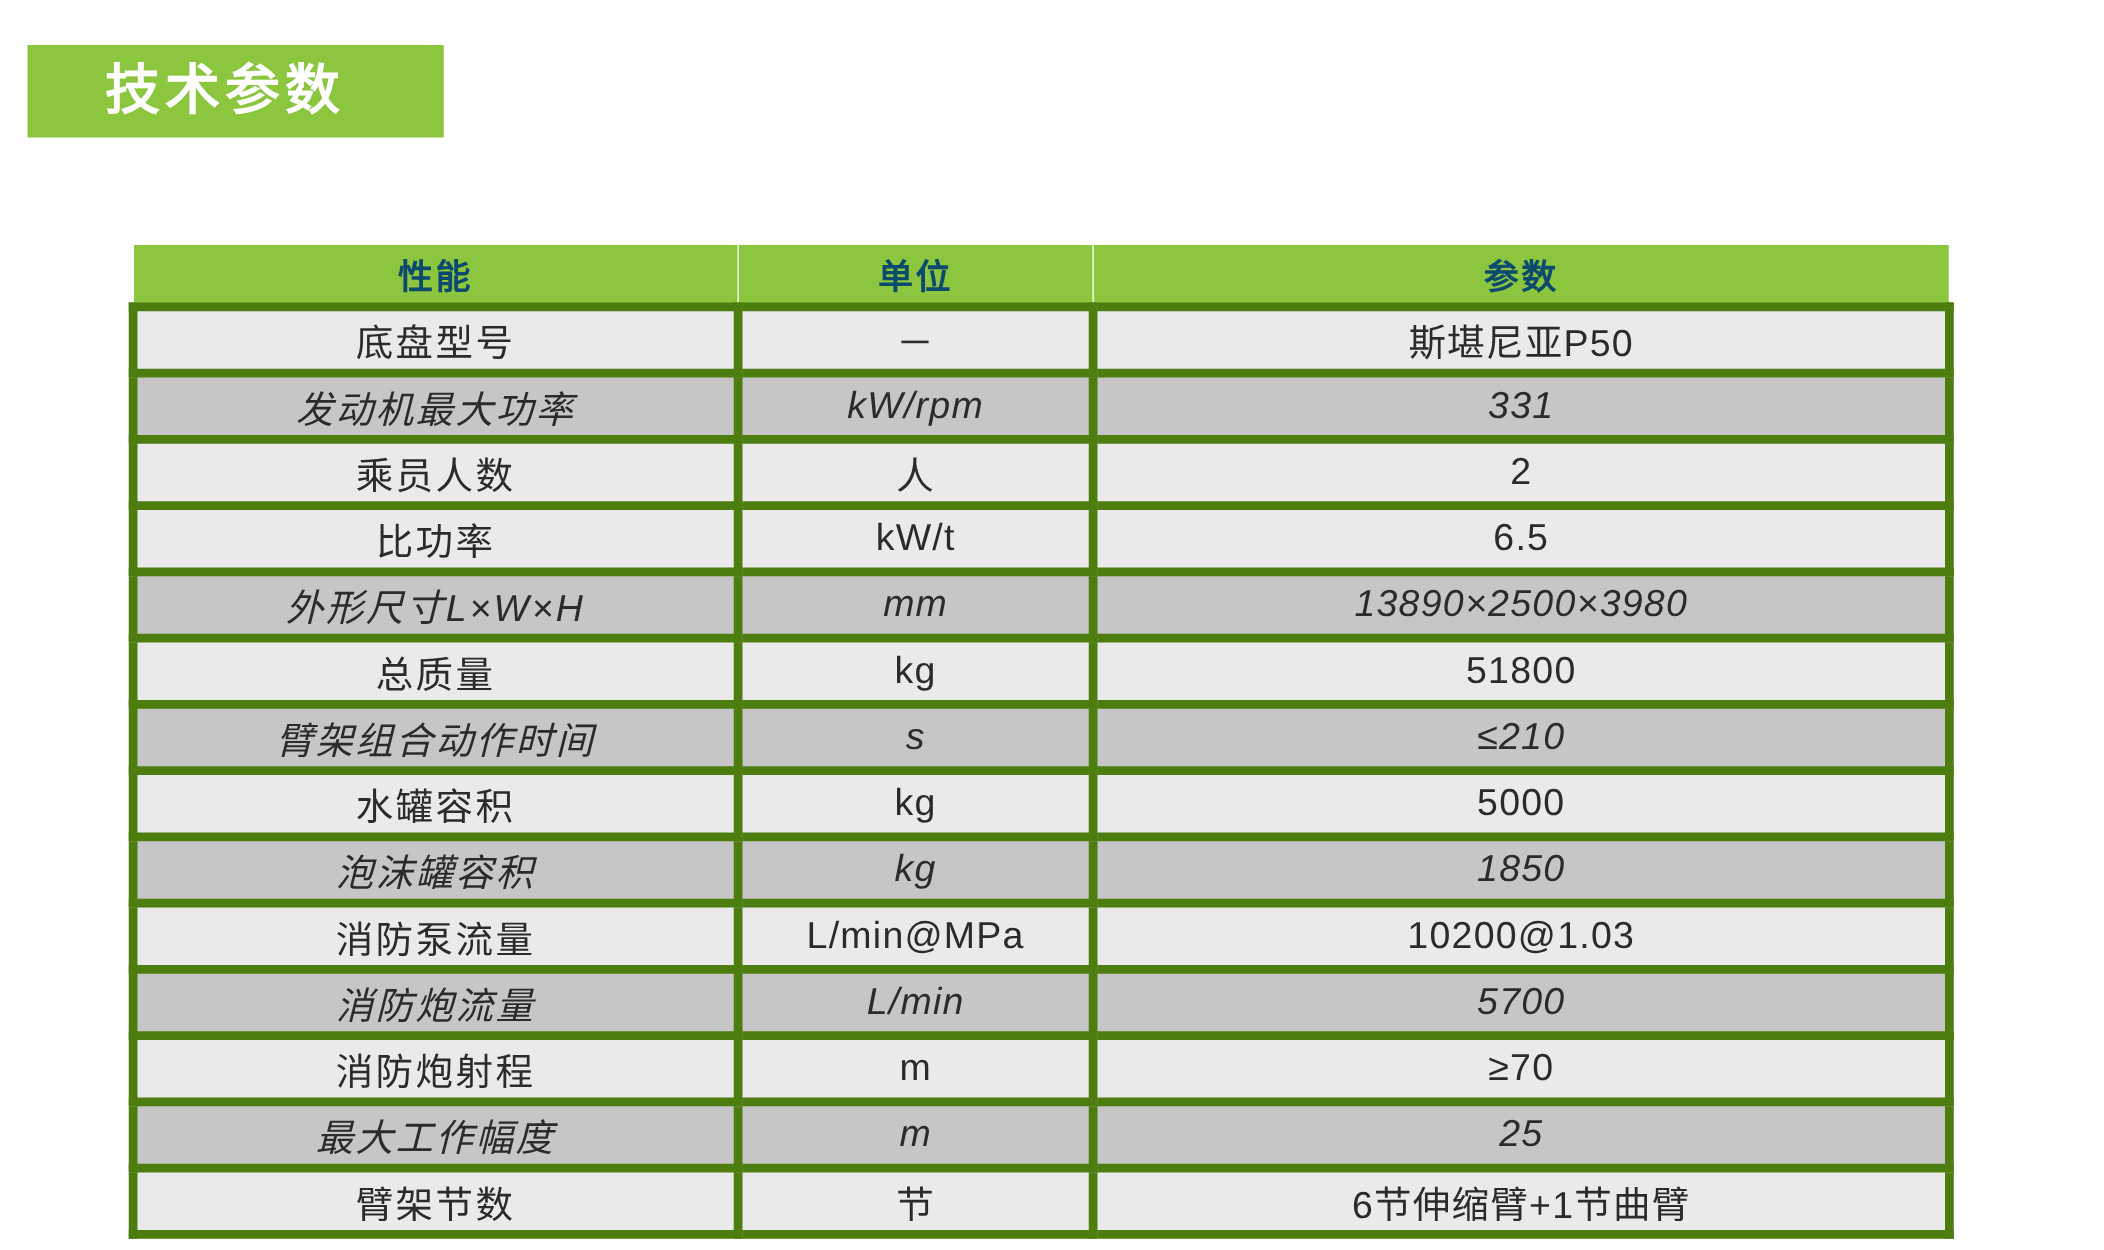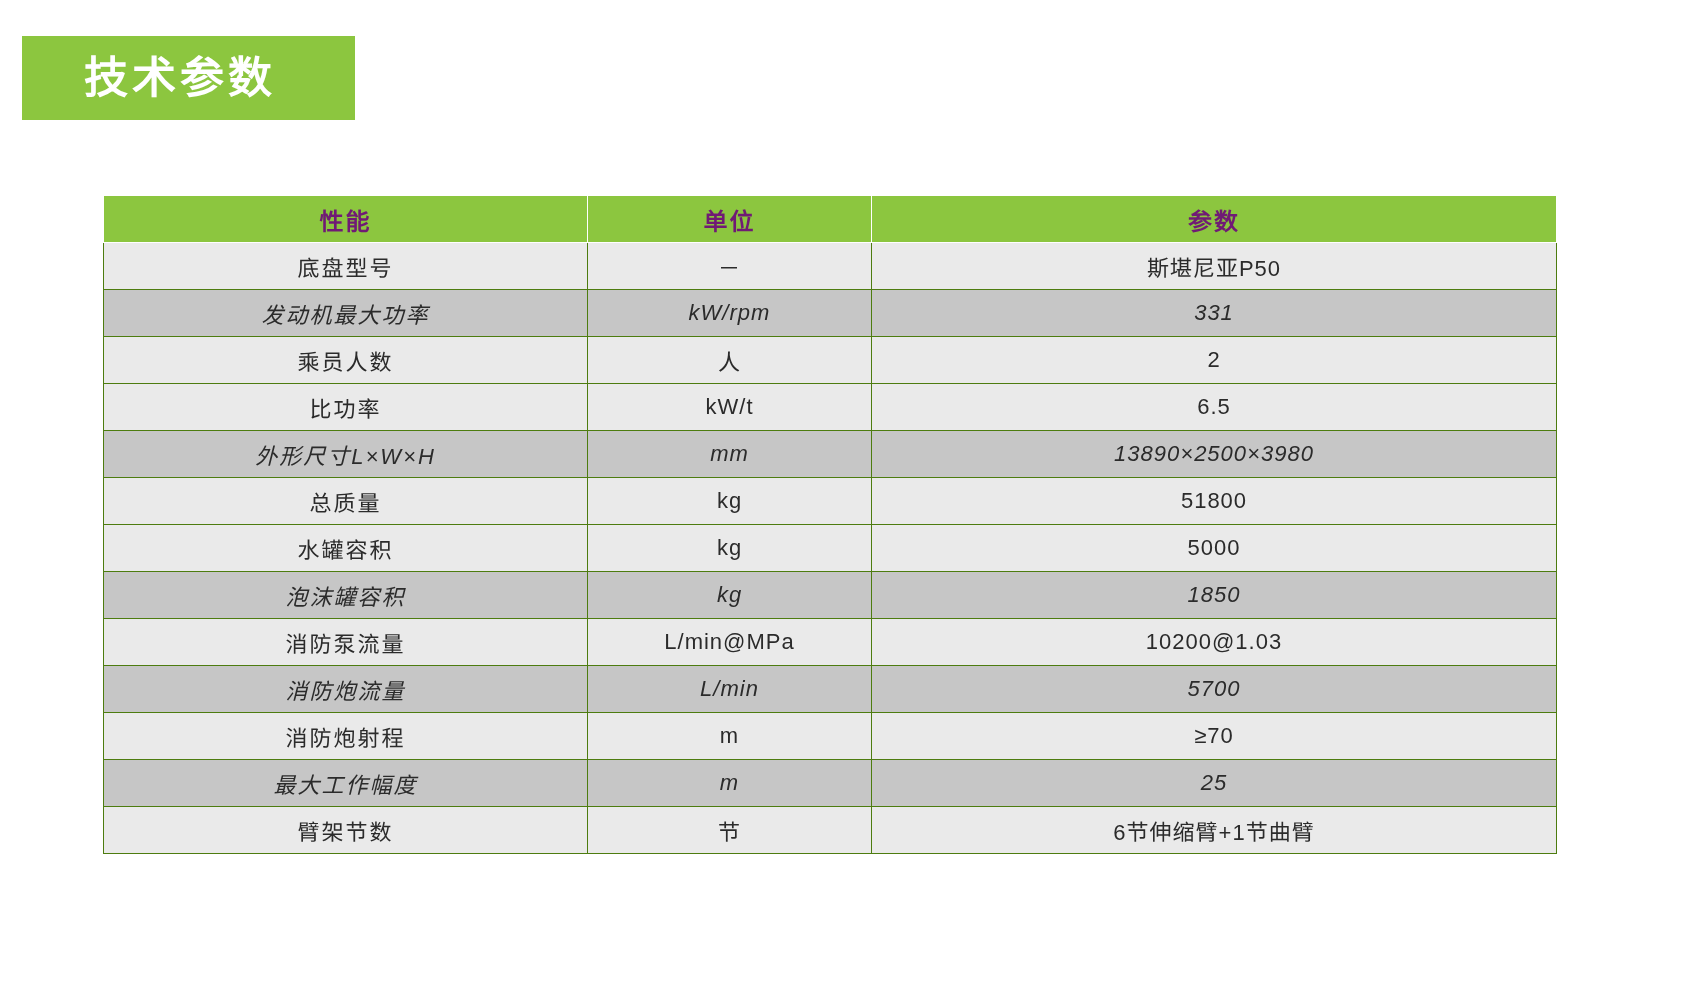--- a/index.html
+++ b/index.html
@@ -21,21 +21,21 @@
     height: 1000px;
     position: relative;
   }
 
   
   .title-banner {
     position: absolute;
     left: 22px;
     top: 36px;
     width: 333px;
-    height: 84px;
+    height: 74px;
     background: #8cc63f;
     display: flex;
     align-items: center;
   }
   .title-text {
     color: #ffffff;
     font-size: 44px;
     font-weight: bold;
     letter-spacing: 4px;
     padding-left: 62px;
@@ -50,35 +50,35 @@
     width: 1453px;
     border-collapse: collapse;
     table-layout: fixed;
   }
   .spec-table col.c-perf  { width: 484px; }
   .spec-table col.c-unit  { width: 284px; }
   .spec-table col.c-param { width: 685px; }
 
   .spec-table th {
     background: #8cc63f;
-    color: #701a75;
-    font-size: 24px;
+    color: #0c4a6e;
+    font-size: 28px;
     font-weight: bold;
     height: 44px;
     text-align: center;
     letter-spacing: 2px;
     border: 1px solid #ffffff;
     border-top: none;
   }
   .spec-table td {
     height: 44px;
     text-align: center;
-    font-size: 22px;
+    font-size: 30px;
     color: #2b2b2b;
-    border: 1px solid #4d7c0f;
+    border: 7px solid #4d7c0f;
     letter-spacing: 1px;
     white-space: nowrap;
   }
   .spec-table tbody tr.row-light td { background: #eaeaea; }
   .spec-table tbody tr.row-dark  td { background: #c6c6c6; font-style: italic; }
 
   .spec-table tbody tr td:first-child { letter-spacing: 2px; }
 </style>
 </head>
 <body>
@@ -126,20 +126,25 @@
       <tr class="row-dark">
         <td>外形尺寸L×W×H</td>
         <td>mm</td>
         <td>13890×2500×3980</td>
       </tr>
       <tr class="row-light">
         <td>总质量</td>
         <td>kg</td>
         <td>51800</td>
       </tr>
+      <tr class="row-dark">
+        <td>臂架组合动作时间</td>
+        <td>s</td>
+        <td>≤210</td>
+      </tr>
       <tr class="row-light">
         <td>水罐容积</td>
         <td>kg</td>
         <td>5000</td>
       </tr>
       <tr class="row-dark">
         <td>泡沫罐容积</td>
         <td>kg</td>
         <td>1850</td>
       </tr>

